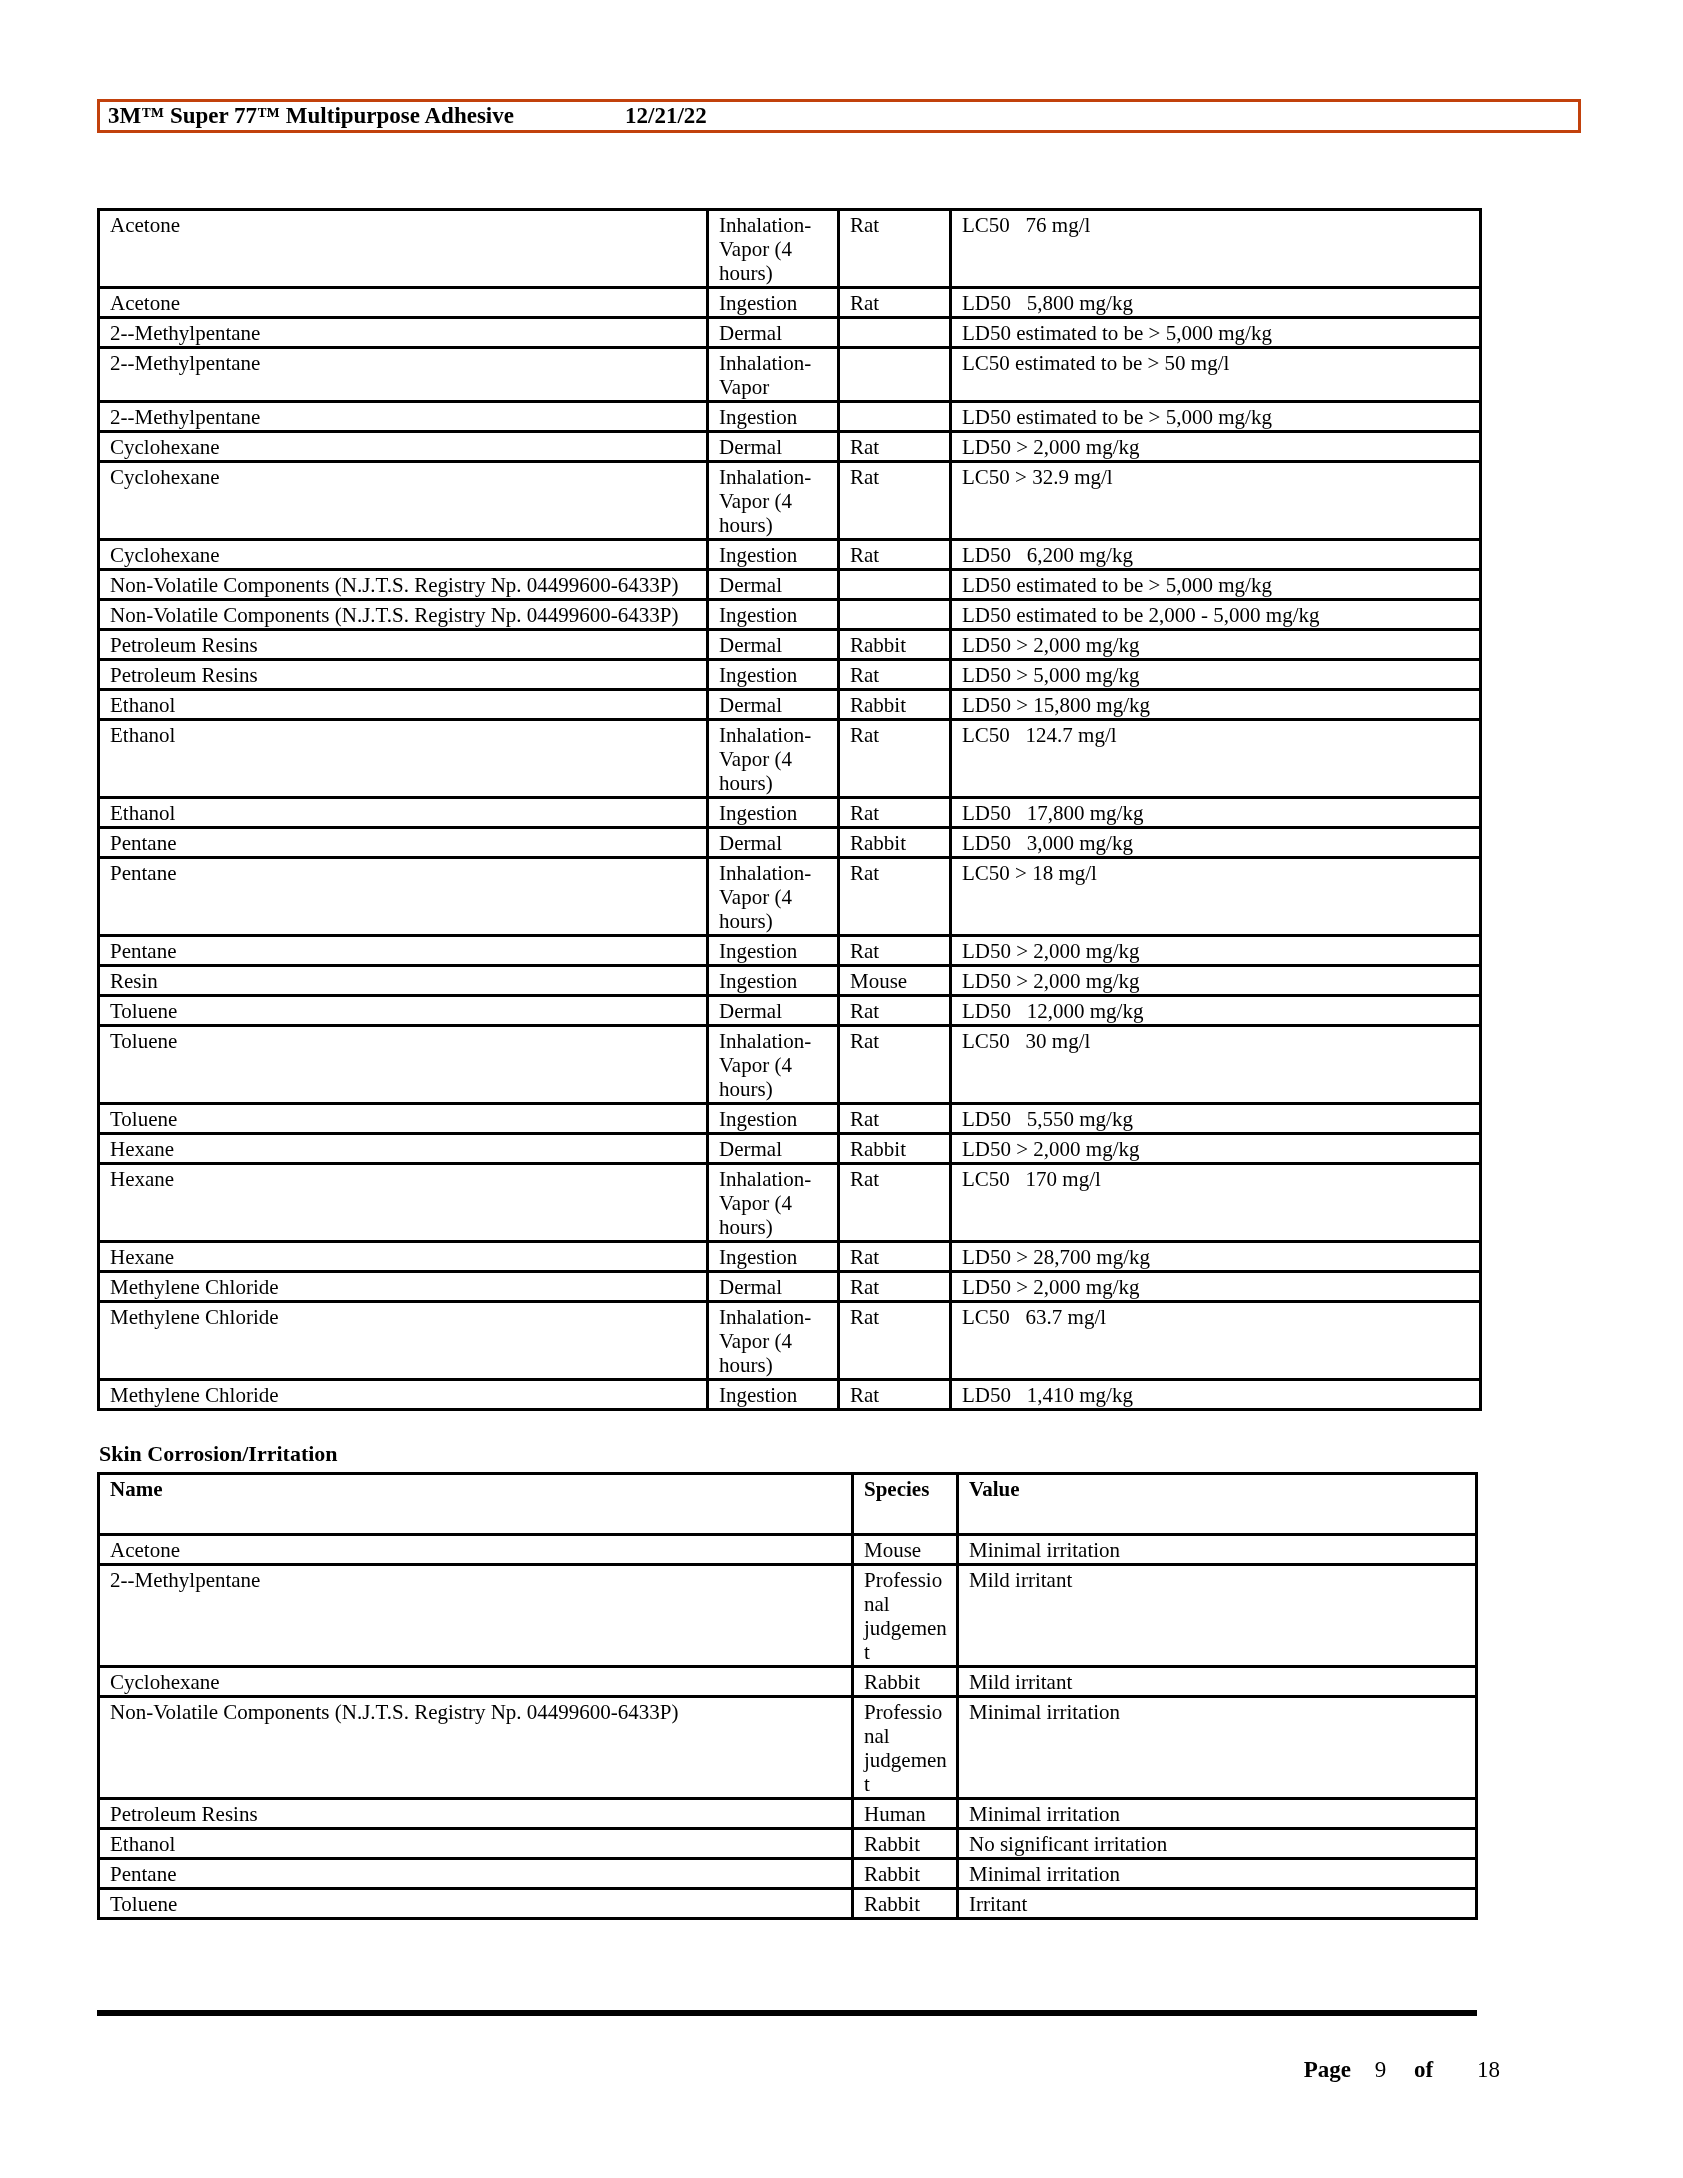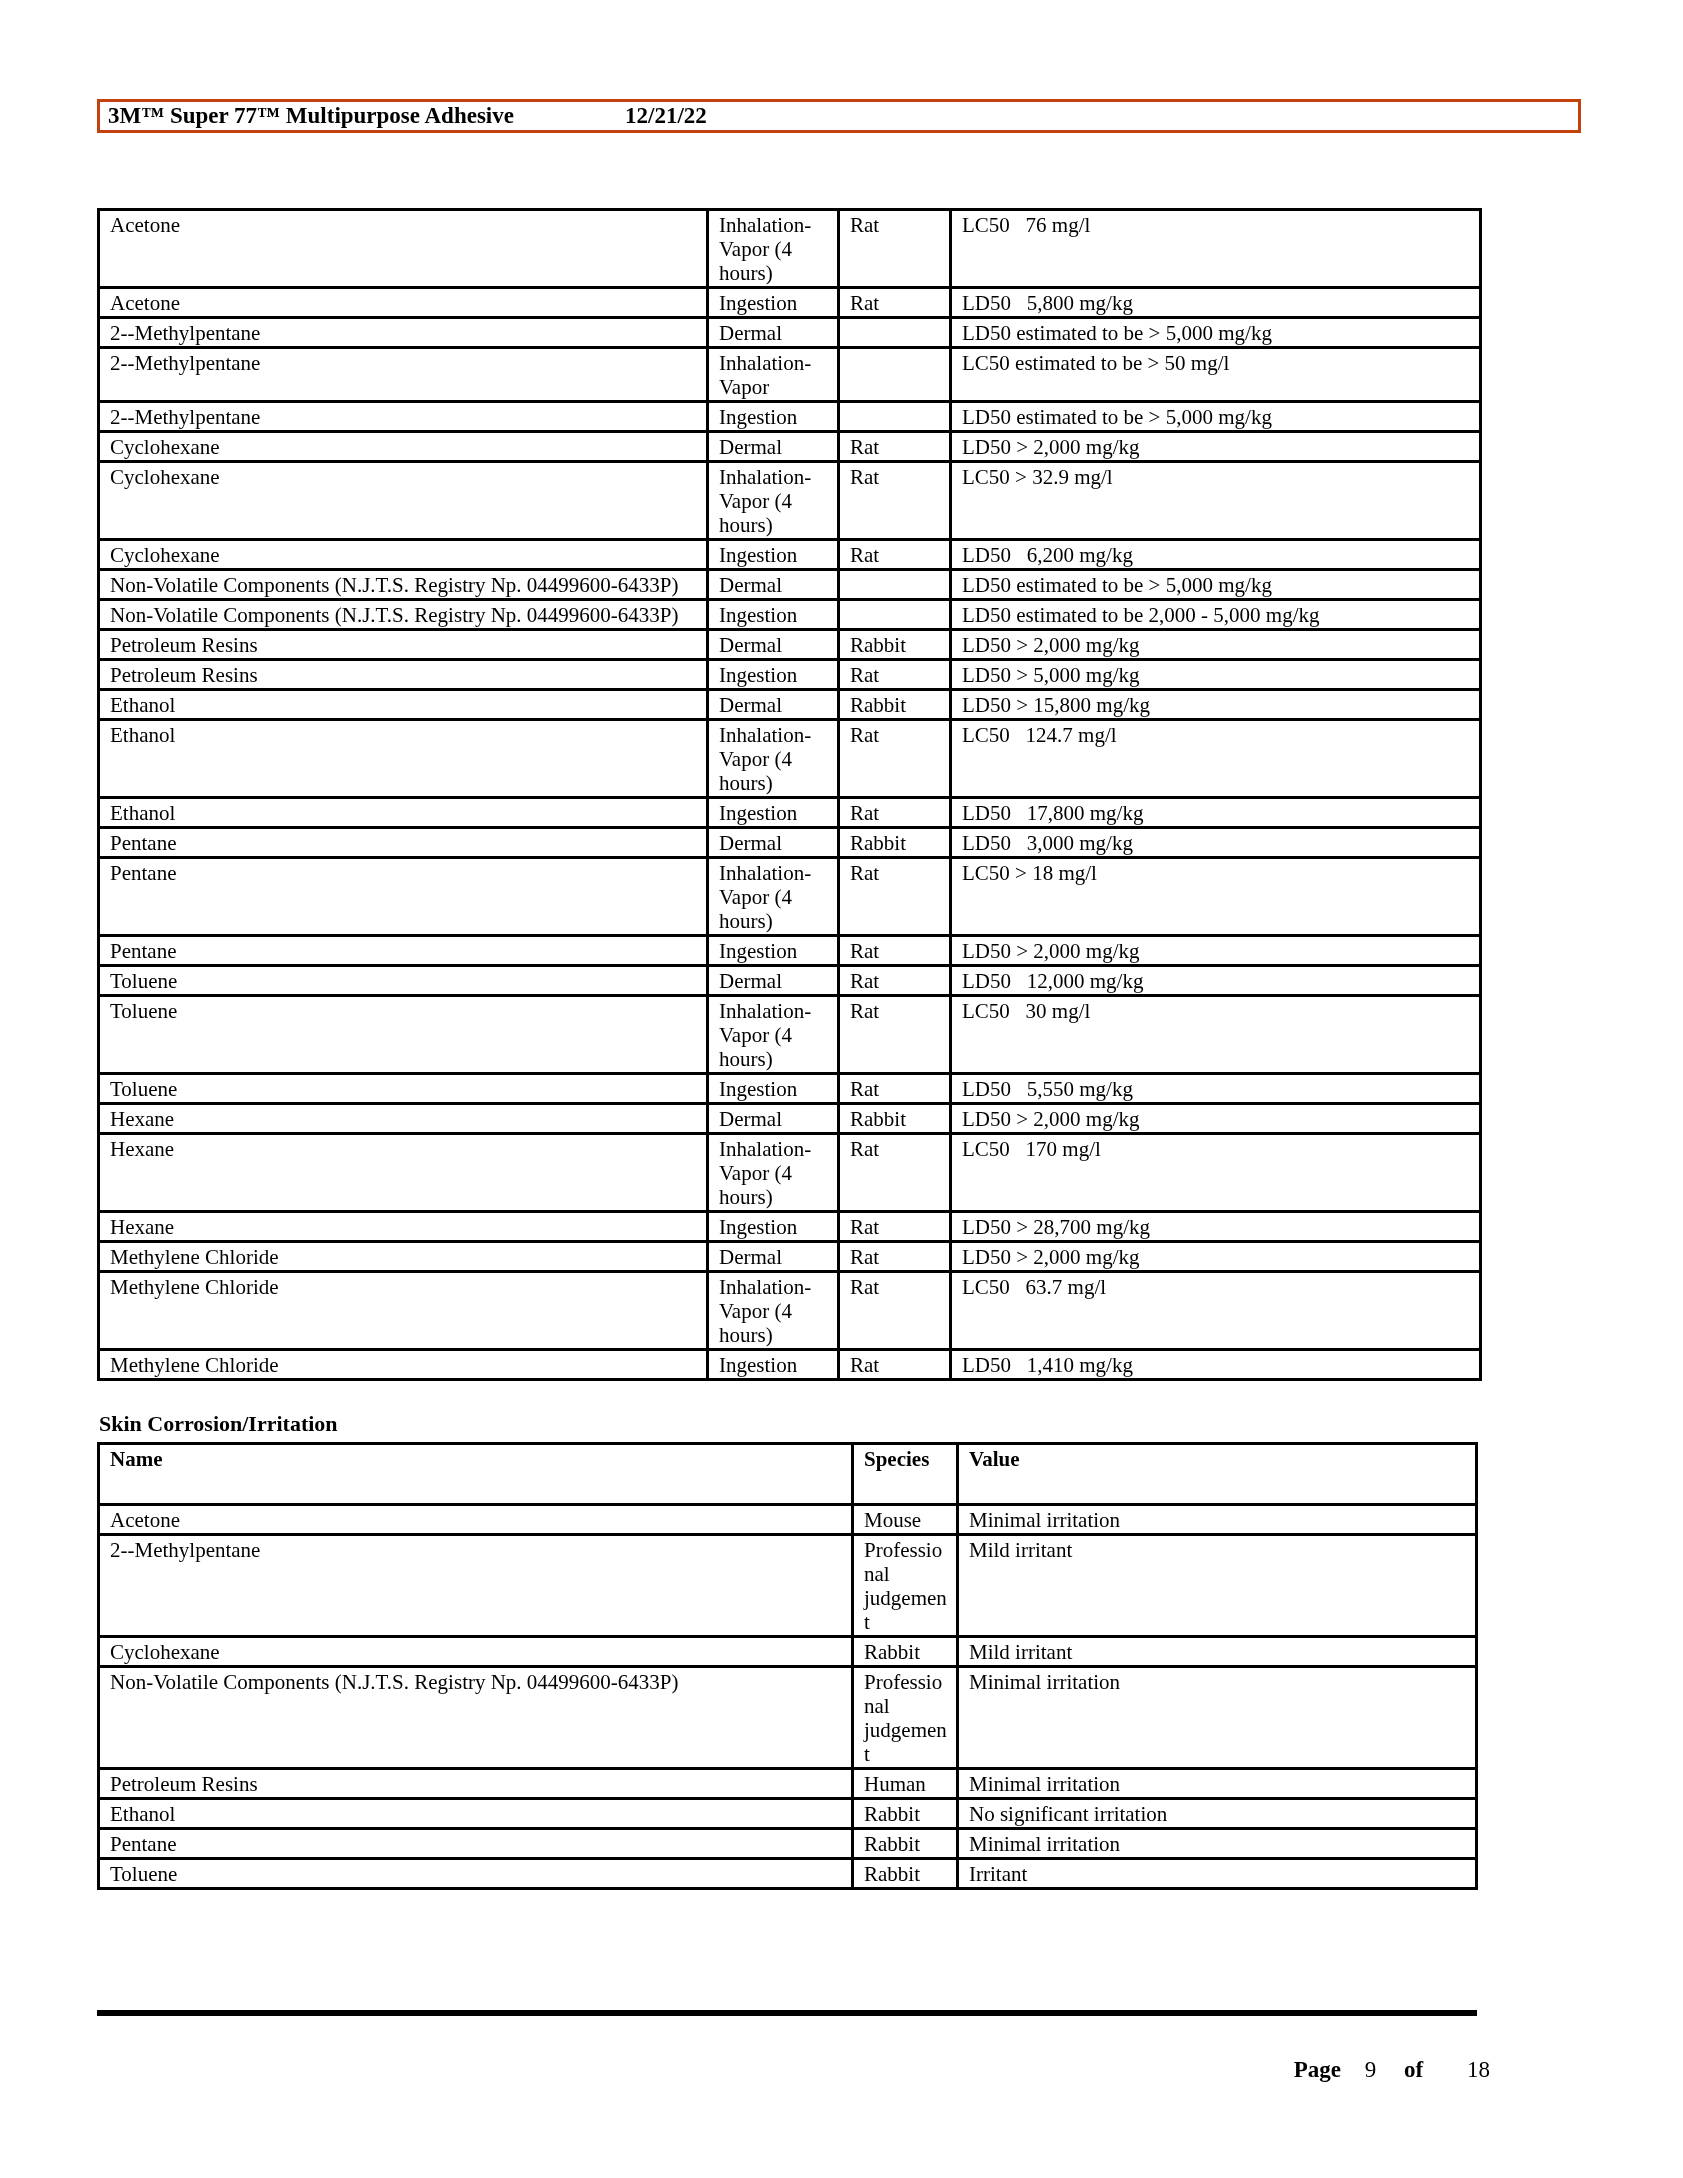--- a/index.html
+++ b/index.html
@@ -29,21 +29,21 @@
     white-space:pre-wrap; overflow-wrap:break-word;
   }
   th { font-weight:bold; height:55px; }
   td.brk { overflow-wrap:anywhere; }
   .ate-note { font-size:22px; line-height:26px; margin:7px 0 0 2px; }
   .skin-heading { font-size:22px; line-height:26px; font-weight:bold; margin:30px 0 5px 2px; }
   .footer-rule {
     position:absolute; left:97px; top:2010px; width:1380px; height:6px; background:#000;
   }
   .page-footer {
-    position:absolute; left:97px; top:2057px; width:1393px;
+    position:absolute; left:107px; top:2057px; width:1393px;
     text-align:right; font-size:23px; line-height:26px;
   }
   .page-footer .bold { font-weight:bold; }
   .page-footer .num { margin-left:18px; }
   .page-footer .of  { margin-left:22px; font-weight:bold; }
   .page-footer .tot { margin-left:38px; }
 </style>
 </head>
 <body>
 
@@ -182,20 +182,26 @@
           <td>LC50 &gt; 18 mg/l</td>
         </tr>
 
         <tr>
           <td>Pentane</td>
           <td>Ingestion</td>
           <td>Rat</td>
           <td>LD50 &gt; 2,000 mg/kg</td>
         </tr>
 
+        <tr>
+          <td>Resin</td>
+          <td>Ingestion</td>
+          <td>Mouse</td>
+          <td>LD50 &gt; 2,000 mg/kg</td>
+        </tr>
 
         <tr>
           <td>Toluene</td>
           <td>Dermal</td>
           <td>Rat</td>
           <td>LD50   12,000 mg/kg</td>
         </tr>
 
         <tr>
           <td>Toluene</td>

